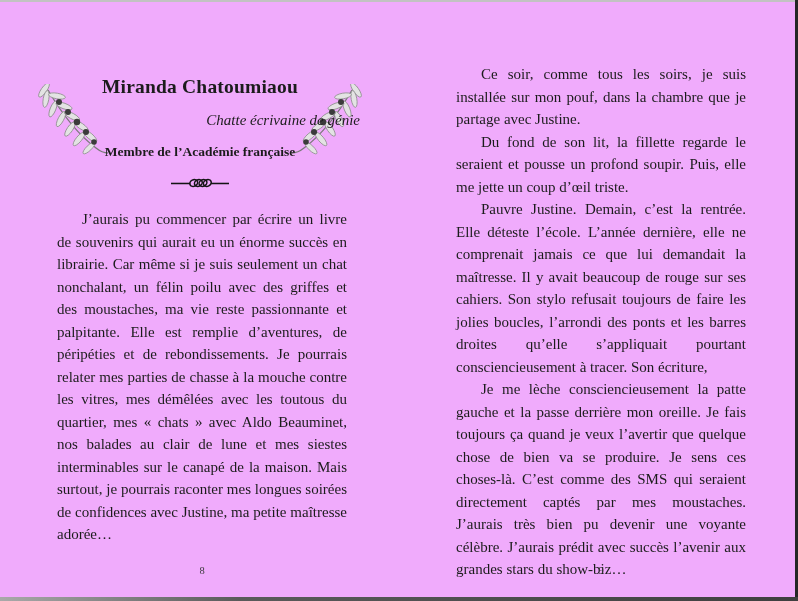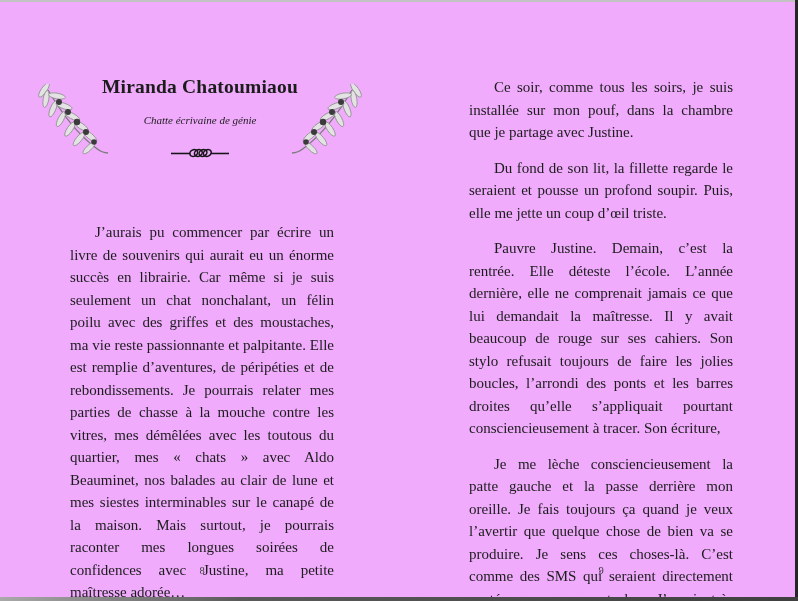--- a/index.html
+++ b/index.html
@@ -10,34 +10,34 @@
   }
   
   .edge-top    { position:absolute; top:0; left:0; right:0; height:2px; background:#c2c2c2; }
   .edge-right  { position:absolute; top:0; right:0; bottom:0; width:3px; background:#262626; }
   .edge-bottom { position:absolute; left:0; right:0; bottom:0; height:4px;
                  background:linear-gradient(to right,#a9a9a9,#5a5a5a 30%,#3f3f3f); }
 
   
   .author-header { position:absolute; left:40px; top:74px; width:320px; text-align:center; }
   .author-title { font-size:19.5px; font-weight:bold; line-height:26px; letter-spacing:.2px; }
-  .author-subtitle { font-style:italic; font-size:11px; line-height:19px; margin-top:11px; }
+  .author-subtitle { font-style:italic; font-size:15px; line-height:19px; margin-top:11px;text-align:right; }
   .author-membership { font-weight:bold; font-size:13.5px; line-height:17px; margin-top:13px; }
   .divider-wrap { margin-top:16px; }
 
   .ornament { position:absolute; top:84px; width:72px; height:80px; }
   .ornament-left  { left:36px; }
   .ornament-right { left:292px; transform:scaleX(-1); }
 
   
   .body-col { position:absolute; width:290px; font-size:15px; line-height:22.5px;
               text-align:justify; }
   .body-left  { left:57px;  top:208px; }
   .body-right { left:456px; top:63px; }
-  .body-col p { margin:13px; text-indent:25px; }
+  .body-col p { margin:0; text-indent:25px; }
 
   .folio { position:absolute; top:565px; width:290px; text-align:center;
            font-size:10.5px; color:#3a3a3a; }
   .folio-left  { left:57px; }
   .folio-right { left:456px; }
 </style>
 </head>
 <body>
 
 <div class="screen">
@@ -94,20 +94,21 @@
         <circle cx="32" cy="28" r="3"></circle>
         <circle cx="41" cy="38" r="3.2"></circle>
         <circle cx="50" cy="48" r="3"></circle>
         <circle cx="58" cy="58" r="2.8"></circle>
       </g>
     </svg>
 
     <div class="author-header">
       <div class="author-title">Miranda Chatoumiaou</div>
       <div class="author-subtitle">Chatte écrivaine de génie</div>
+      <div class="author-membership">Membre de l’Académie française</div>
       <div class="divider-wrap">
         <svg width="58" height="14" viewBox="0 0 60 14">
           <line x1="0" y1="7.5" x2="20" y2="7.5" stroke="#141414" stroke-width="1.6"></line>
           <line x1="41" y1="7.5" x2="60" y2="7.5" stroke="#141414" stroke-width="1.6"></line>
           <g fill="none" stroke="#141414" stroke-width="1.6">
             <ellipse cx="23.5" cy="7" rx="4.2" ry="3.3" transform="rotate(-28 23.5 7)"></ellipse>
             <ellipse cx="28.3" cy="7" rx="4.2" ry="3.3" transform="rotate(-28 28.3 7)"></ellipse>
             <ellipse cx="33.1" cy="7" rx="4.2" ry="3.3" transform="rotate(-28 33.1 7)"></ellipse>
             <ellipse cx="37.6" cy="7" rx="4.2" ry="3.3" transform="rotate(-28 37.6 7)"></ellipse>
           </g>

